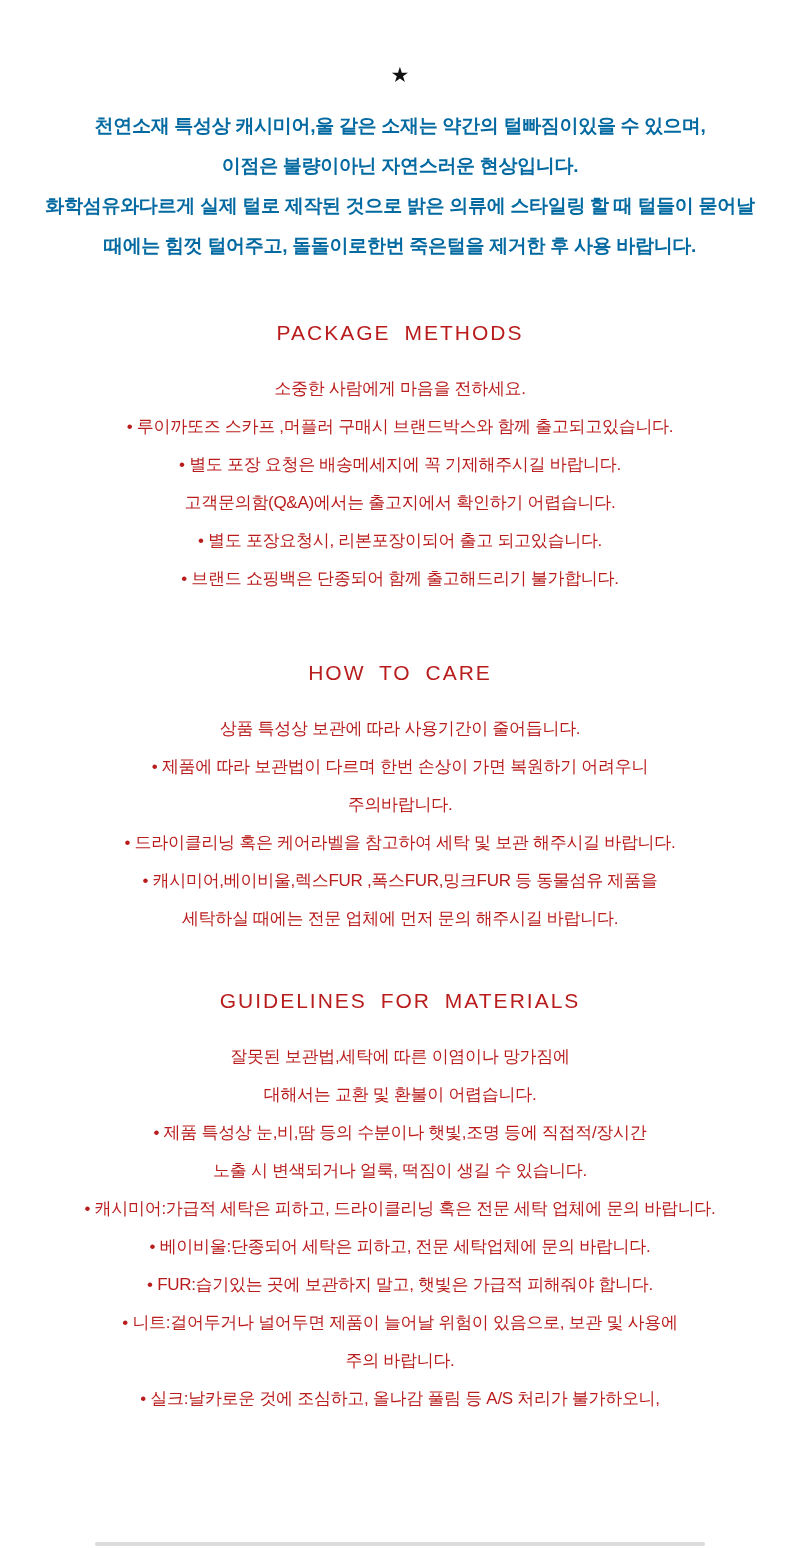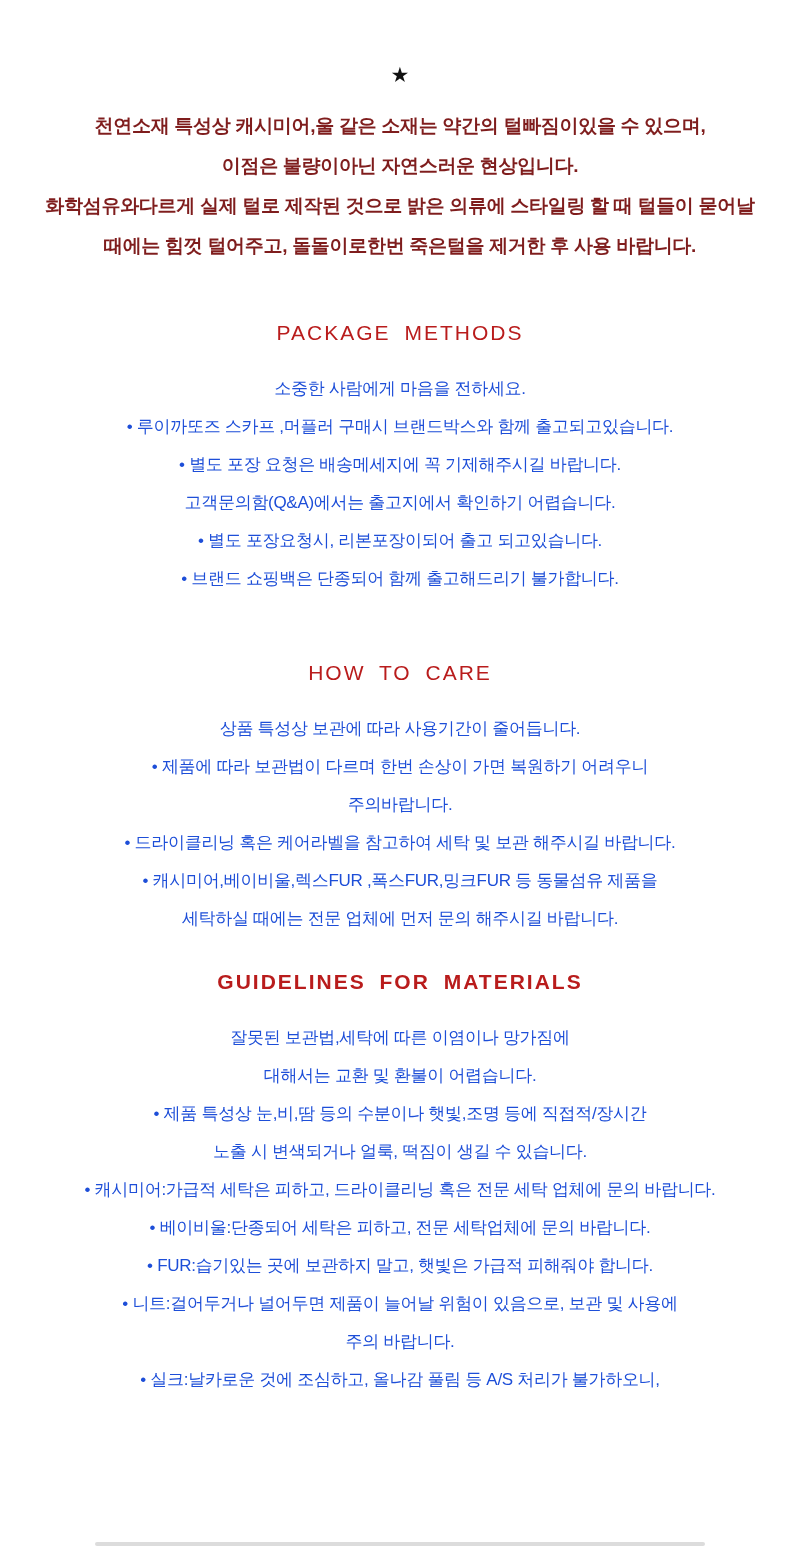--- a/index.html
+++ b/index.html
@@ -22,43 +22,43 @@
     font-size: 21px;
     line-height: 30px;
     color: #111111;
   }
   .intro {
     margin-top: 16px;
     text-align: center;
     font-size: 19px;
     font-weight: 700;
     line-height: 40px;
-    color: #7f1d1d;
+    color: #0369a1;
     letter-spacing: -0.3px;
   }
   .section {
     text-align: center;
   }
   .section-title {
     font-size: 21px;
     font-weight: 400;
     letter-spacing: 2px;
     word-spacing: 6px;
     line-height: 30px;
     color: #b91c1c;
   }
   #section-package .section-title { margin-top: 52px; }
   #section-care .section-title { margin-top: 60px; }
-  #section-materials .section-title { margin-top: 29px; font-weight: bold; }
+  #section-materials .section-title { margin-top: 48px; }
   .section-lines {
     margin-top: 22px;
     font-size: 17px;
     font-weight: 500;
     line-height: 38px;
-    color: #1d4ed8;
+    color: #b91c1c;
     letter-spacing: -0.3px;
   }
   .text-line {
     white-space: nowrap;
   }
   .bottom-divider {
     position: absolute;
     left: 95px;
     width: 610px;
     height: 4px;

